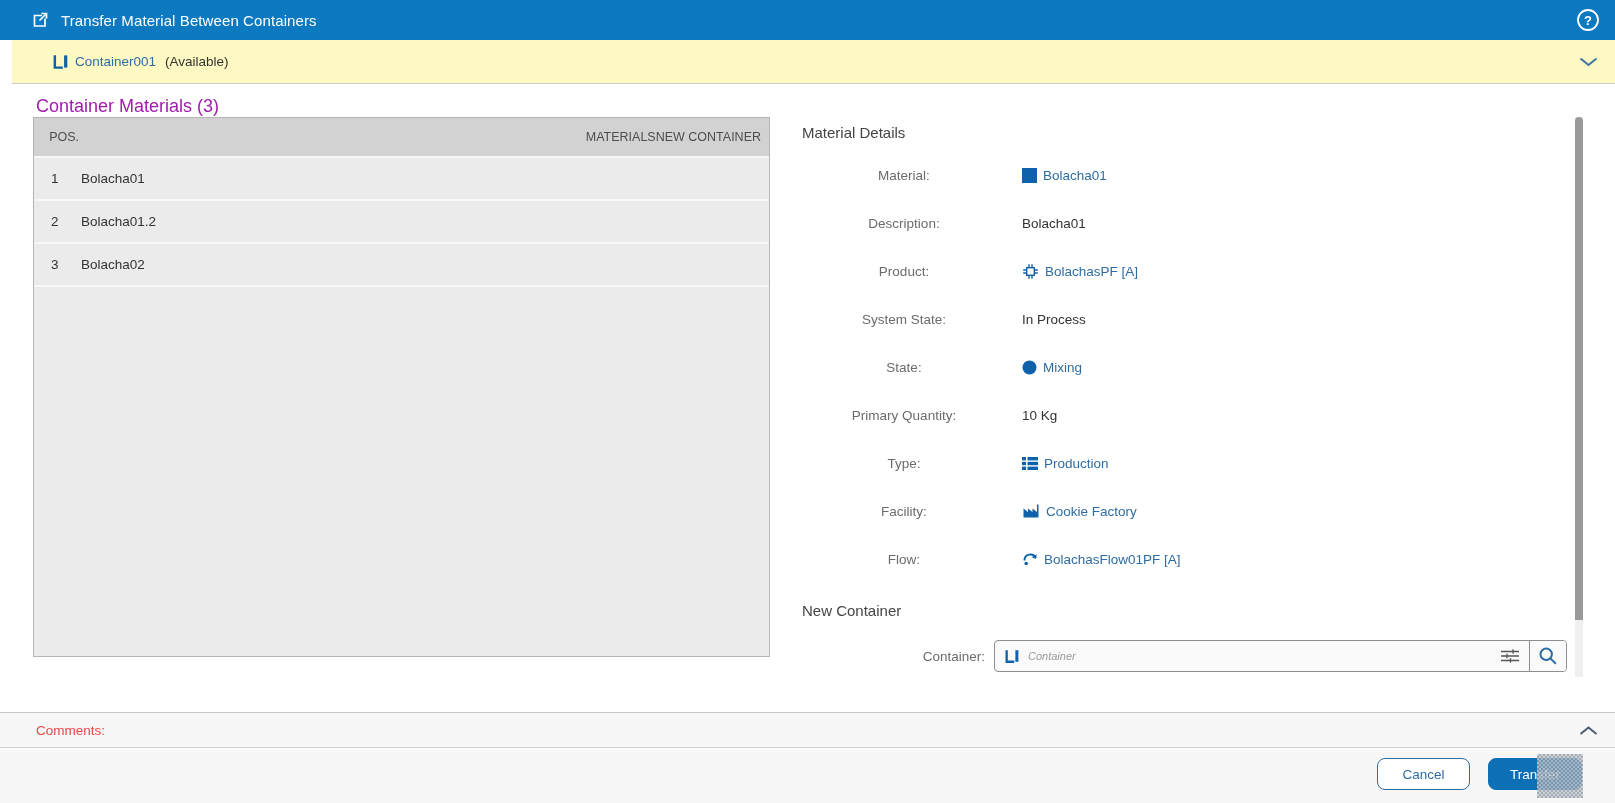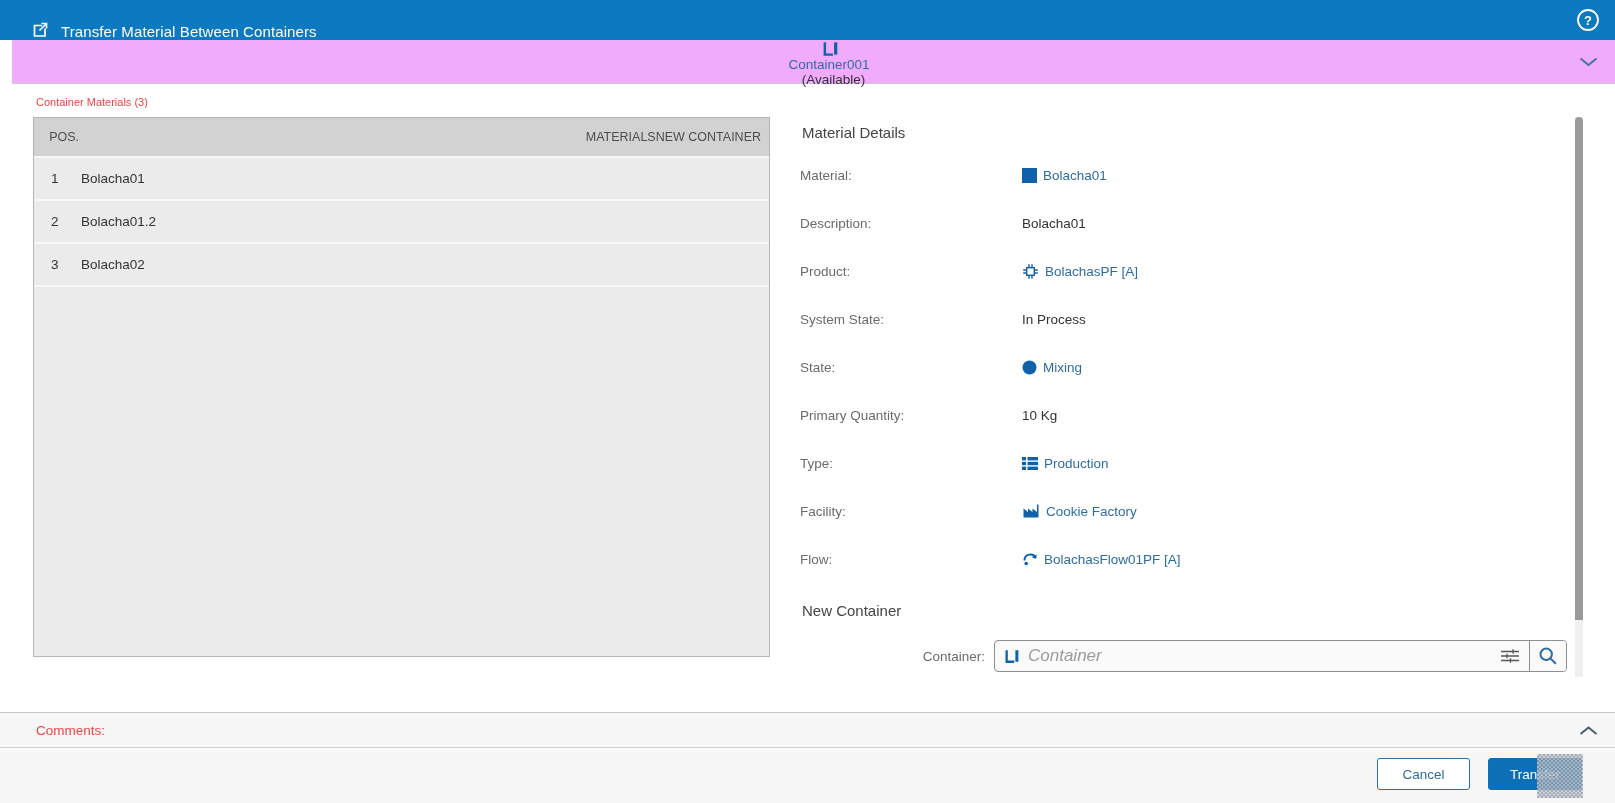--- a/index.html
+++ b/index.html
@@ -5,37 +5,37 @@
   * { box-sizing: border-box; margin: 0; padding: 0; }
   html, body { margin: 0; background: #fff; }
   #frame {
     position: relative; width: 1615px; height: 803px; overflow: hidden;
     background: #fff; color: #333;
     font-family: "Liberation Sans", "DejaVu Sans", sans-serif; font-size: 13.5px;
   }
   
   .titlebar {
     position: absolute; left: 0; top: 0; right: 0; height: 40px;
-    background: #0c79c0; display: flex; align-items: flex-end; padding-left: 30px;
+    background: #0c79c0; display: flex; align-items: center; padding-left: 30px;
   }
   .titlebar .tb-icon { display: flex; margin-right: 11px; }
   .tb-title { color: #fff; font-size: 15px; letter-spacing: .1px; }
   .help-btn { position: absolute; right: 15px; top: 8px; width: 24px; height: 24px; cursor: pointer; display: flex; }
   
   .subheader {
     position: absolute; left: 12px; top: 40px; right: 0; height: 44px;
-    background: #f0abfc; border-bottom: 1px solid #cccccc;
-    display: flex; align-items: center; padding-left: 40px; flex-direction: column;
+    background: #fef9c3; border-bottom: 1px solid #cccccc;
+    display: flex; align-items: center; padding-left: 40px;
   }
   .subheader .sh-icon { display: flex; margin-right: 6px; }
   .sh-name { color: #2e6da4; margin-right: 9px; cursor: pointer; }
   .sh-state { color: #333; }
   .sh-chevron { position: absolute; right: 17px; top: 17px; cursor: pointer; display: flex; }
   
-  .section-title { position: absolute; left: 36px; top: 96px; font-size: 11px; color: #ef4444; }
+  .section-title { position: absolute; left: 36px; top: 96px; font-size: 18px; color: #a21caf; }
   .materials-table {
     position: absolute; left: 33px; top: 117px; width: 737px; height: 540px;
     border: 1px solid #b5b5b5; background: #ebebeb;
   }
   .mt-header {
     height: 40px; background: #d2d2d2; display: flex; align-items: center;
     font-size: 12.5px; color: #4d4d4d; border-bottom: 2px solid #f7f7f7; text-align: right;
   }
   .mt-header .col-pos { padding-left: 8px; width: 45px; flex: none; }
   .mt-header .col-mat { flex: 1; }
@@ -43,38 +43,38 @@
   .mt-row {
     height: 43px; display: flex; align-items: center;
     border-bottom: 2px solid #f7f7f7; cursor: pointer; color: #333;
   }
   .mt-row .cell-pos { width: 47px; padding-left: 17px; flex: none; }
   .mt-row .cell-mat { flex: 1; }
   
   .details-title { position: absolute; left: 802px; top: 124px; font-size: 15px; color: #444; }
   .details-fields { position: absolute; left: 800px; top: 151px; width: 730px; }
   .field-row { height: 48px; display: flex; align-items: center; }
-  .field-label { width: 208px; text-align: left; color: #6b6b6b; flex: none; }
+  .field-label { width: 208px; text-align: center; color: #6b6b6b; flex: none; }
   .field-value { margin-left: 14px; display: flex; align-items: center; gap: 6px; color: #333; }
   .field-value.link { color: #2e6da4; cursor: pointer; }
   .field-value .icon { display: flex; align-items: center; }
   .newcontainer-title { position: absolute; left: 802px; top: 602px; font-size: 15px; color: #444; }
   .container-label {
     position: absolute; left: 800px; top: 640px; width: 185px; height: 32px;
     display: flex; align-items: center; justify-content: flex-end; color: #6b6b6b;
   }
   .input-group {
     position: absolute; left: 994px; top: 640px; width: 573px; height: 32px;
     border: 1px solid #8f8f8f; border-radius: 4px; background: #fafafa;
     display: flex; align-items: center;
   }
   .ig-cicon { display: flex; margin-left: 9px; flex: none; }
   .ig-input {
     flex: 1; border: none; outline: none; background: transparent;
-    font-family: "Liberation Sans", "DejaVu Sans", sans-serif; font-size: 17px;
+    font-family: "Liberation Sans", "DejaVu Sans", sans-serif; font-size: 11px;
     color: #0c4a6e; margin-left: 8px; min-width: 0;
   }
   .ig-input::placeholder { font-style: italic; color: #9b9b9b; opacity: 1; }
   .ig-filter { display: flex; margin: 0 9px; cursor: pointer; flex: none; }
   .ig-search {
     width: 37px; align-self: stretch; border-left: 1px solid #8f8f8f;
     display: flex; align-items: center; justify-content: center;
     cursor: pointer; border-radius: 0 3px 3px 0; background: #fafafa; flex: none;
   }
   
@@ -83,21 +83,21 @@
   
   .comments-bar {
     position: absolute; left: 0; top: 712px; right: 0; height: 36px;
     background: #f7f7f7; border-top: 1px solid #c9c9c9; border-bottom: 1px solid #cfcfcf;
     display: flex; align-items: center; padding-left: 36px; color: #ef4444;
   }
   .cb-chevron { position: absolute; right: 17px; top: 13px; cursor: pointer; display: flex; }
   
   .footer { position: absolute; left: 0; top: 749px; right: 0; bottom: 0; background: #f7f7f7; }
   .btn {
-    position: absolute; top: 9px; height: 32px; border-radius: 3px;
+    position: absolute; top: 9px; height: 32px; border-radius: 8px;
     font-family: "Liberation Sans", "DejaVu Sans", sans-serif; font-size: 13.5px; cursor: pointer;
   }
   .btn-cancel { left: 1377px; width: 93px; background: #fff; border: 1px solid #2e6da4; color: #2e6da4; }
   .btn-transfer { left: 1488px; width: 94px; background: #0d6fb6; border: 1px solid #0d6fb6; color: #fff; }
   .artifact {
     position: absolute; left: 1537px; top: 5px; width: 46px; height: 44px; opacity: .82;
     background: conic-gradient(#939ca8 25%, #c3c9d1 0 50%, #939ca8 0 75%, #c3c9d1 0);
     background-size: 4px 4px; pointer-events: none;
   }
 </style>

